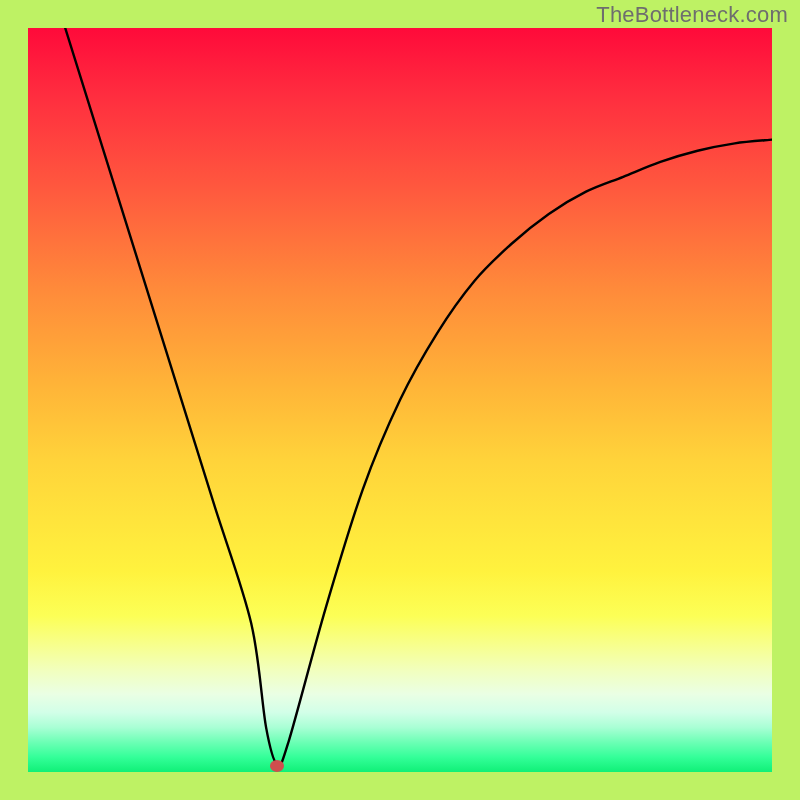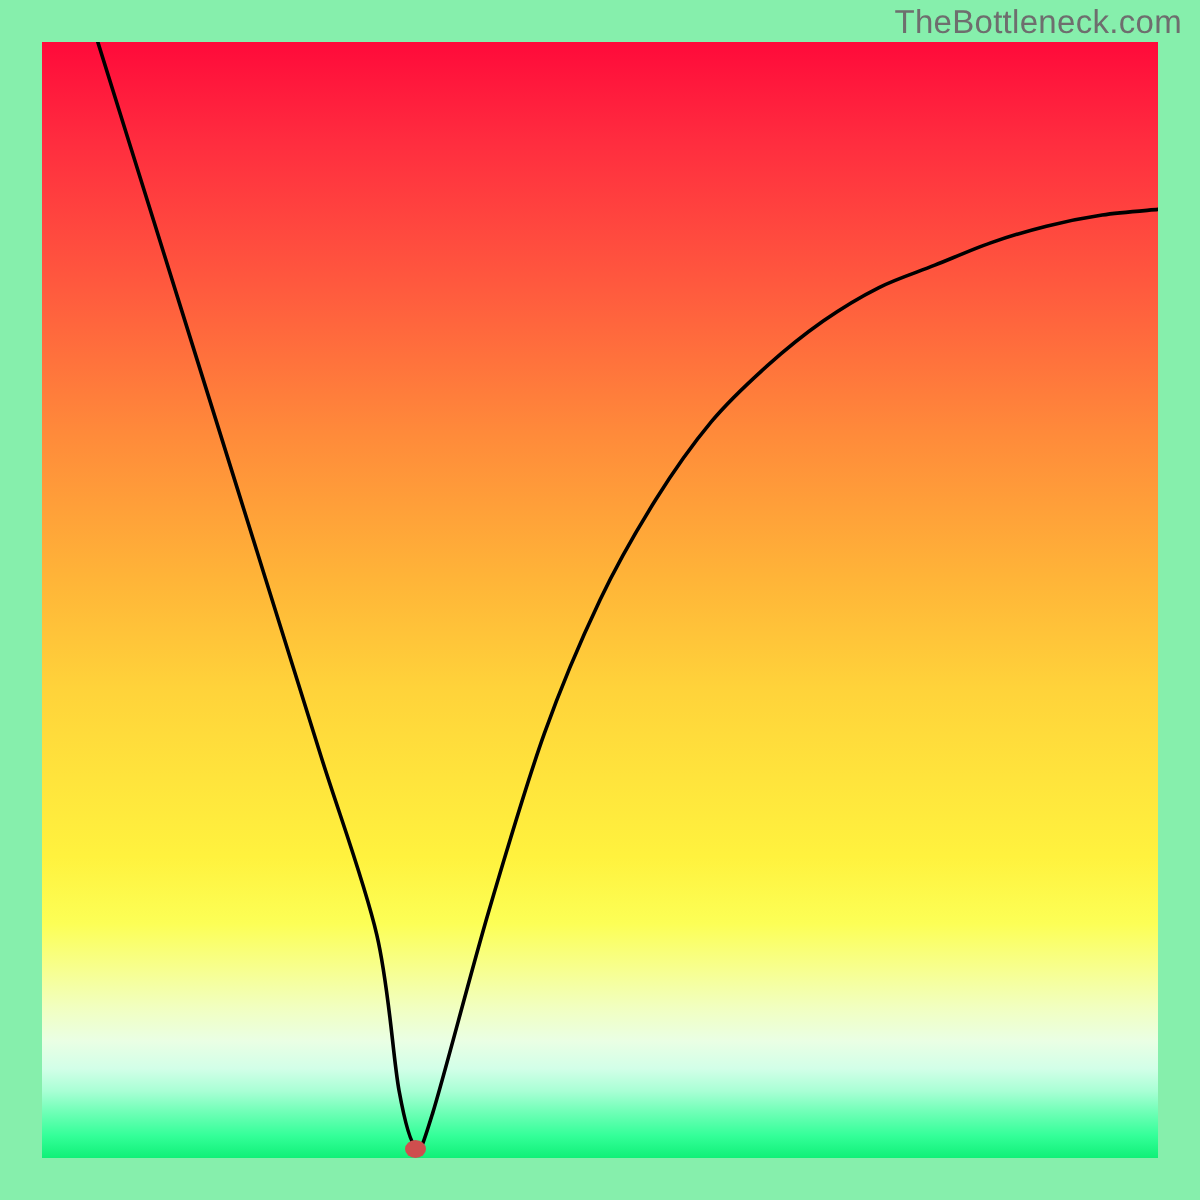--- a/index.html
+++ b/index.html
@@ -8,21 +8,21 @@
     width: 800px;
     height: 800px;
     background: #000;
     overflow: hidden;
     font-family: Arial, Helvetica, sans-serif;
   }
   .frame {
     position: relative;
     width: 800px;
     height: 800px;
-    background: #86efac;
+    background: #bef264;
   }
   .watermark {
     position: absolute;
     top: 2px;
     right: 12px;
     color: #6e6e6e;
     font-size: 22px;
     font-weight: 500;
     letter-spacing: 0.2px;
     z-index: 10;

